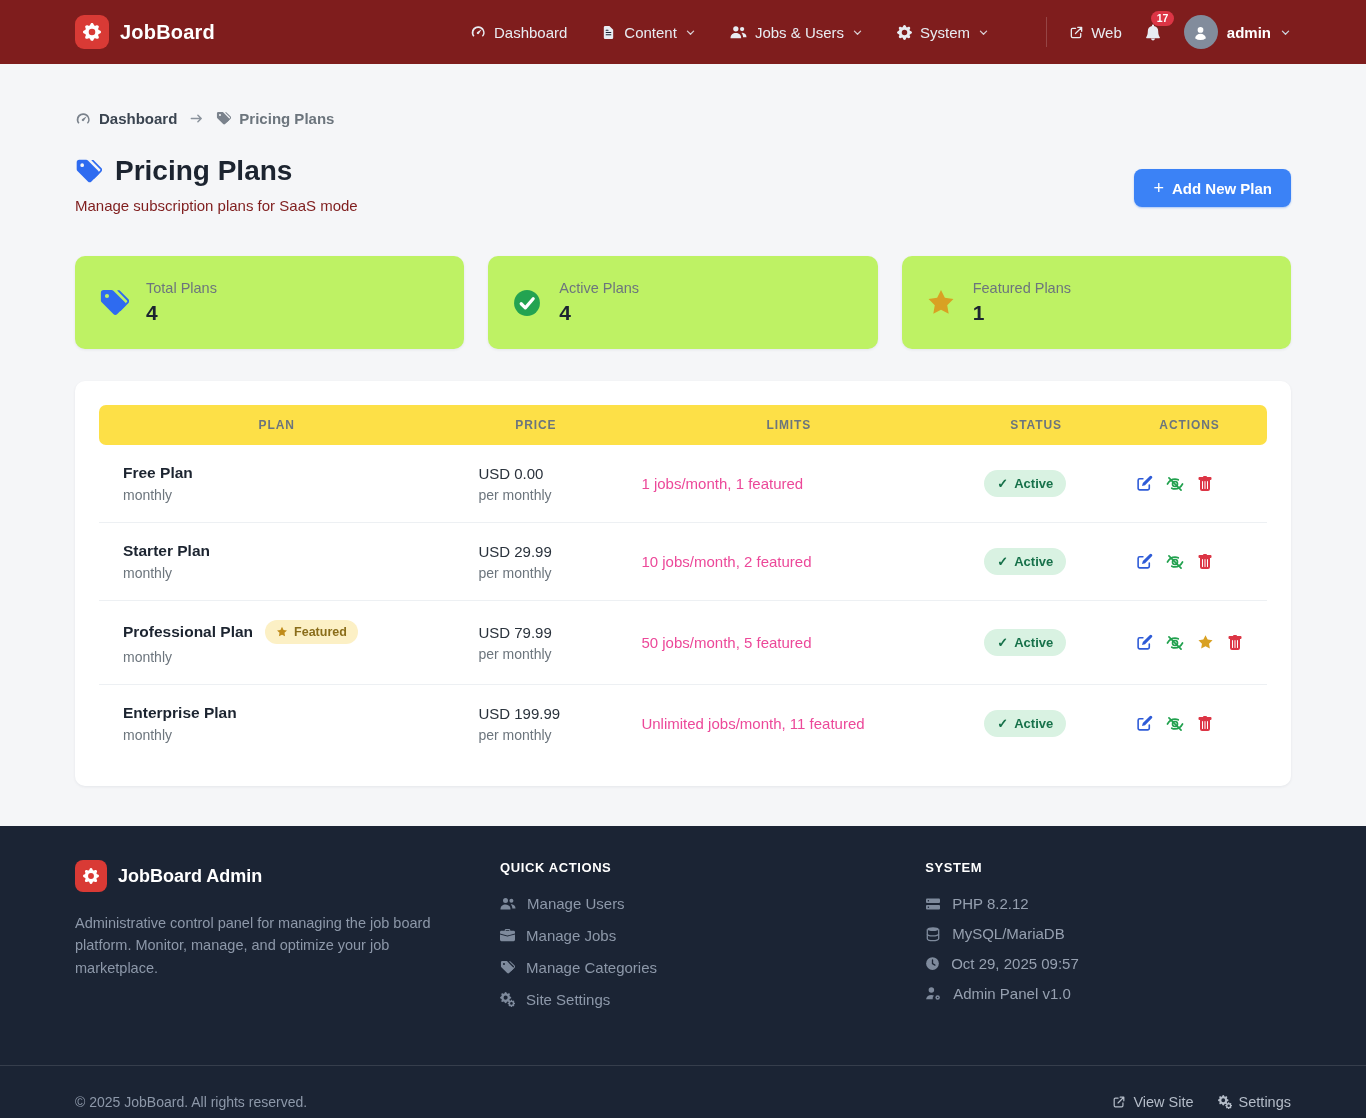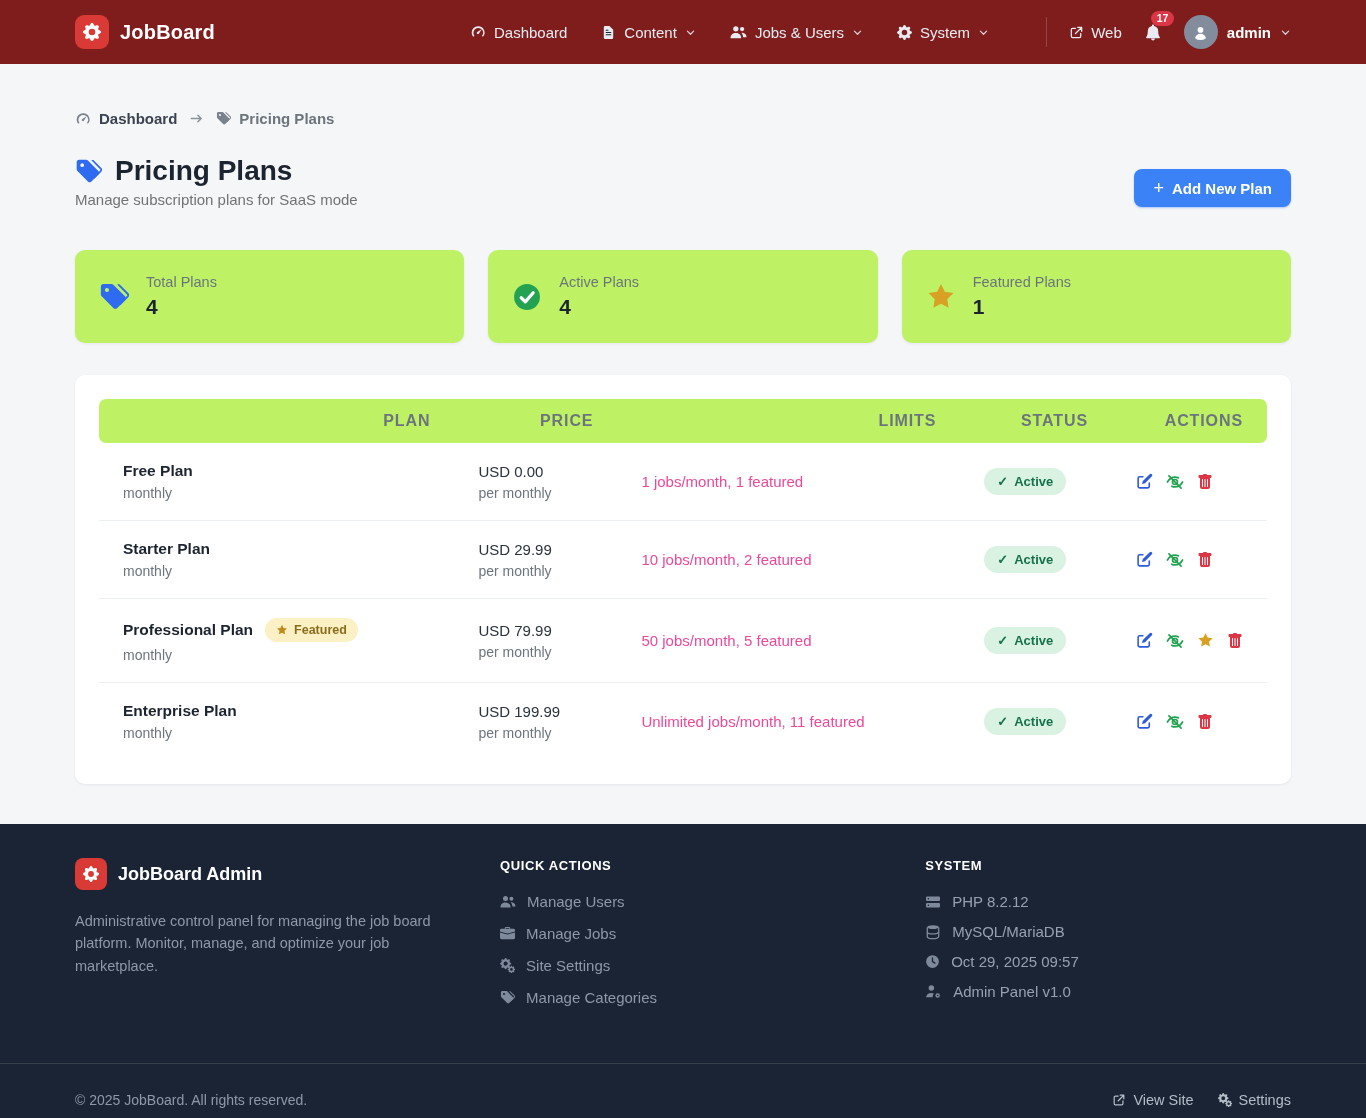--- a/index.html
+++ b/index.html
@@ -37,38 +37,38 @@
   main { flex: 1 0 auto; padding-bottom: 40px; }
   .breadcrumb { display: flex; align-items: center; gap: 10px; padding-top: 46px; font-size: 15px; }
   .bc-home { display: flex; align-items: center; gap: 8px; color: #3a4450; font-weight: bold; cursor: pointer; }
   .bc-home .ic, .bc-cur .ic { color: #7a828c; }
   .bc-arrow { color: #8a929c; margin: 0 2px; }
   .bc-cur { display: flex; align-items: center; gap: 8px; color: #6c757d; font-weight: bold; }
 
   .page-head { display: flex; align-items: flex-start; justify-content: space-between; margin-top: 28px; }
   .page-title { display: flex; align-items: center; gap: 13px; font-size: 28px; font-weight: bold; color: #1c2430; }
   .page-title .ic { color: #2e6bf0; }
-  .page-sub { margin-top: 4px; font-size: 15px; color: #737373; }
+  .page-sub { margin-top: 10px; font-size: 15px; color: #7f1d1d; }
   .btn-primary { display: flex; align-items: center; gap: 8px; background: #3b82f6; color: #fff; border: none; font-family: inherit; font-size: 15px; font-weight: bold; padding: 10px 19px; border-radius: 8px; cursor: pointer; box-shadow: 0 1px 2px rgba(59,130,246,.4); margin-top: 14px; }
   .btn-primary .plus { font-size: 18px; font-weight: normal; line-height: 1; }
 
   
   .stats { display: grid; grid-template-columns: 1fr 1fr 1fr; gap: 24px; margin-top: 42px; }
   .stat-card { background: #bef264; border-radius: 10px; padding: 24px; display: flex; align-items: center; gap: 17px; box-shadow: 0 1px 3px rgba(20,30,50,.07); }
   .stat-icon { flex: none; }
   .stat-icon.blue { color: #2e6bf0; }
   .stat-icon.green { color: #23a351; }
   .stat-icon.gold { color: #d9a123; }
   .stat-label { font-size: 14.5px; color: #6c757d; }
   .stat-value { font-size: 21px; font-weight: bold; color: #1c2430; margin-top: 5px; }
 
   
   .table-card { background: #fff; border-radius: 10px; margin-top: 32px; padding: 24px; box-shadow: 0 1px 3px rgba(20,30,50,.07); }
   table { width: 100%; border-collapse: collapse; }
-  thead th { background: #bef264; text-align: right; font-size: 16px; font-weight: bold; color: #6c757d; letter-spacing: .9px; text-transform: uppercase; padding: 13px 24px; }
+  thead th { background: #fde047; text-align: center; font-size: 12px; font-weight: bold; color: #6c757d; letter-spacing: .9px; text-transform: uppercase; padding: 13px 24px; }
   thead th:first-child { border-radius: 7px 0 0 7px; }
   thead th:last-child { border-radius: 0 7px 7px 0; }
   tbody td { padding: 19px 24px; border-bottom: 1px solid #edf0f3; vertical-align: middle; }
   tbody tr:last-child td { border-bottom: none; }
   .plan-name-row { display: flex; align-items: center; gap: 12px; }
   .plan-name { font-size: 15.5px; font-weight: bold; color: #1c2430; }
   .plan-period, .price-period { font-size: 14px; color: #6c757d; margin-top: 5px; }
   .price-main { font-size: 15px; color: #2a323c; }
   .limits-text { font-size: 15px; color: #ec4899; }
   .badge-featured { display: inline-flex; align-items: center; gap: 6px; background: #fcf0c5; color: #8a6d1a; font-size: 12.5px; font-weight: bold; padding: 5px 11px; border-radius: 999px; }
@@ -504,29 +504,29 @@
         <span>Manage Users</span>
       </div>
       <div class="f-link">
         <svg class="ic" width="15" height="15" viewBox="0 0 16 16">
             <use href="#i-briefcase"></use>
           </svg>
         <span>Manage Jobs</span>
       </div>
       <div class="f-link">
         <svg class="ic" width="15" height="15" viewBox="0 0 16 16">
+            <use href="#i-tags"></use>
+          </svg>
+        <span>Manage Categories</span>
+      </div>
+      <div class="f-link">
+        <svg class="ic" width="15" height="15" viewBox="0 0 16 16">
             <use href="#i-gears"></use>
           </svg>
         <span>Site Settings</span>
-      </div>
-      <div class="f-link">
-        <svg class="ic" width="15" height="15" viewBox="0 0 16 16">
-            <use href="#i-tags"></use>
-          </svg>
-        <span>Manage Categories</span>
       </div>
     </div>
     <div>
       <div class="f-title">SYSTEM</div>
       <div class="f-item">
         <svg class="ic" width="16" height="16" viewBox="0 0 16 16">
             <use href="#i-hdd"></use>
           </svg>
         <span>PHP 8.2.12</span>
       </div>

